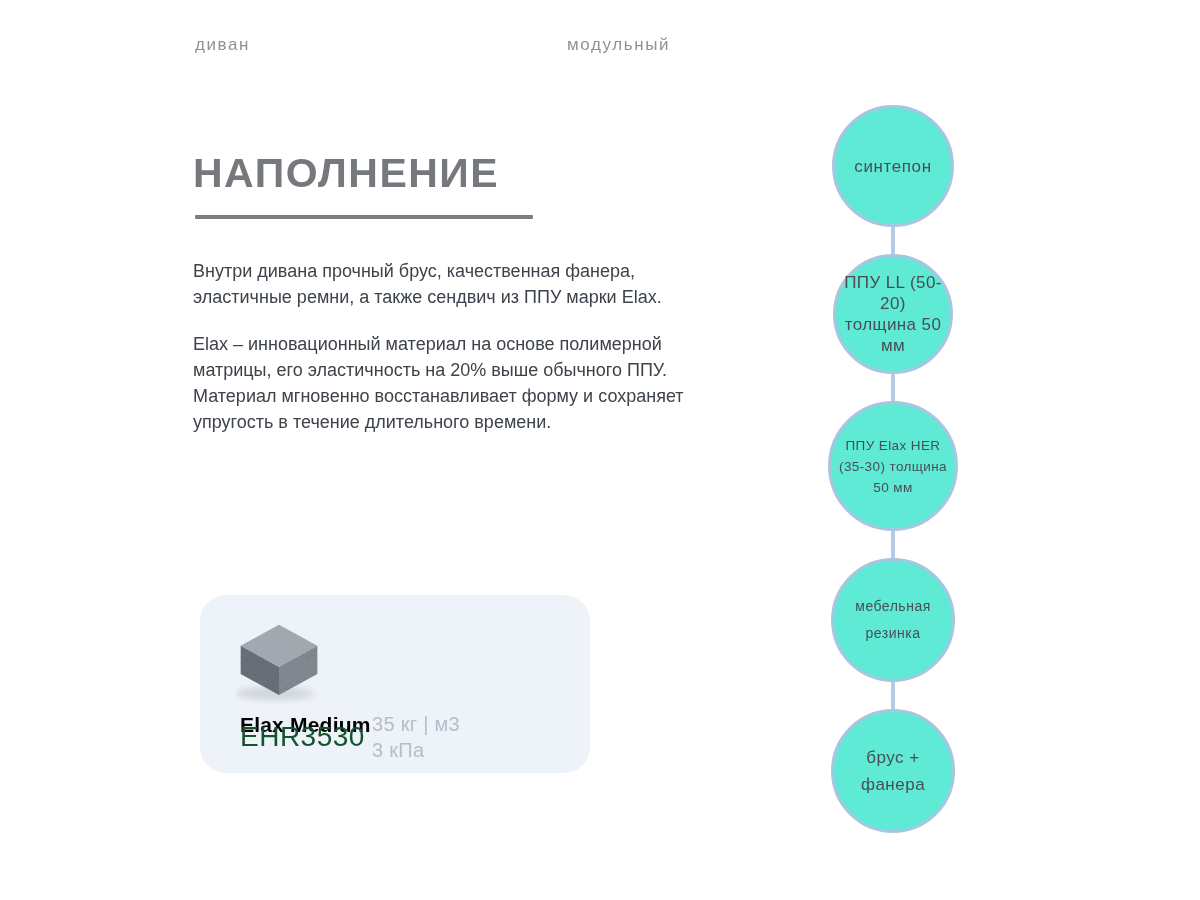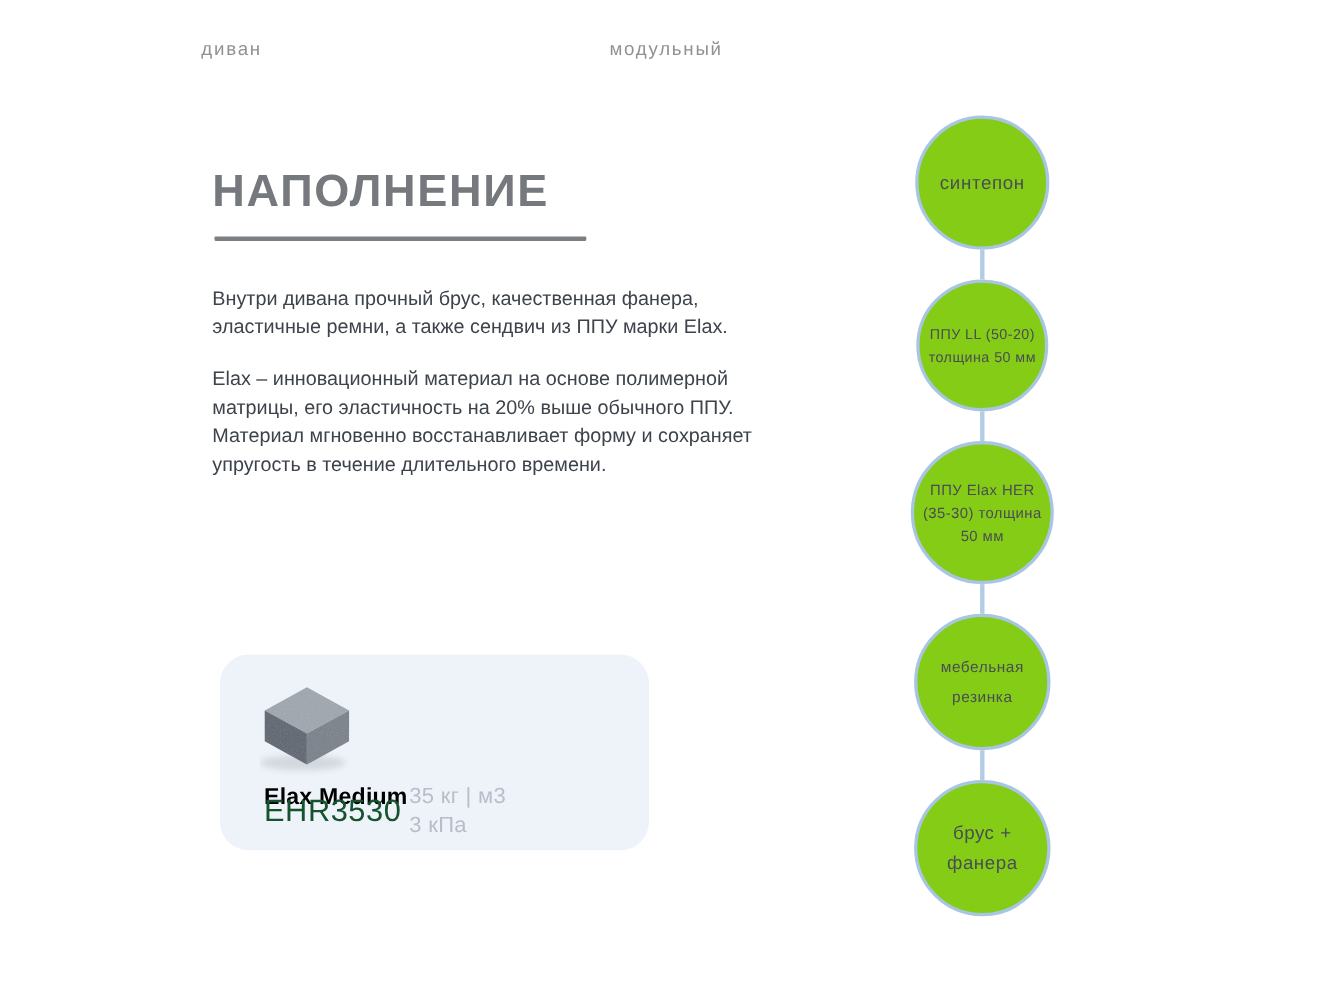--- a/index.html
+++ b/index.html
@@ -4,22 +4,22 @@
 <style>
   * { margin: 0; padding: 0; box-sizing: border-box; }
   html, body { width: 1200px; height: 900px; background: #ffffff; overflow: hidden; }
   body { font-family: "Liberation Sans", sans-serif; position: relative; }
 
   
   .hdr-label {
     position: absolute; top: 35px;
     font-size: 17px; color: #8f9295; letter-spacing: 1.6px;
   }
-  .hdr-left  { left: 183px; }
-  .hdr-right { left: 554px; text-align: center; }
+  .hdr-left  { left: 195px; }
+  .hdr-right { left: 567px; text-align: center; }
 
   
   .page-title {
     position: absolute; left: 193px; top: 150px;
     font-size: 41px; font-weight: 700; color: #75787c; letter-spacing: 1.5px;
   }
   .title-underline {
     position: absolute; left: 195px; top: 215px;
     width: 338px; height: 4px; background: #7b7e82; border-radius: 1px;
   }
@@ -54,27 +54,27 @@
     position: absolute; left: 172px; top: 144px;
     font-size: 20px; color: #b7bdc9; letter-spacing: 0.3px;
   }
 
   
   .layers-column {
     position: absolute; left: 828px; top: 105px; width: 130px;
     display: flex; flex-direction: column; align-items: center;
   }
   .layer-circle {
-    border: 3px solid #a8c5e2; background: #84cc16; border-radius: 50%;
+    border: 3px solid #a8c5e2; background: #5eead4; border-radius: 50%;
     display: flex; flex-direction: column; align-items: center; justify-content: center;
     color: #494e54; text-align: center; flex-shrink: 0;
   }
   .layer-circle .ln { display: block; }
   .c1 { width: 122px; height: 122px; font-size: 17px; letter-spacing: 0.6px; line-height: 23px; }
-  .c2 { width: 120px; height: 120px; font-size: 13px; letter-spacing: 0.4px; line-height: 21px; }
+  .c2 { width: 120px; height: 120px; font-size: 17px; letter-spacing: 0.4px; line-height: 21px; }
   .c3 { width: 130px; height: 130px; font-size: 13.5px; letter-spacing: 0.4px; line-height: 21px; }
   .c4 { width: 124px; height: 124px; font-size: 14px; letter-spacing: 0.5px; line-height: 27px; }
   .c5 { width: 124px; height: 124px; font-size: 17px; letter-spacing: 0.5px; line-height: 27px; }
   .connector { width: 4px; height: 27px; background: #b3cbe4; flex-shrink: 0; }
 </style>
 </head>
 <body>
 
 <div class="hdr-label hdr-left">диван</div>
 <div class="hdr-label hdr-right">модульный</div>

